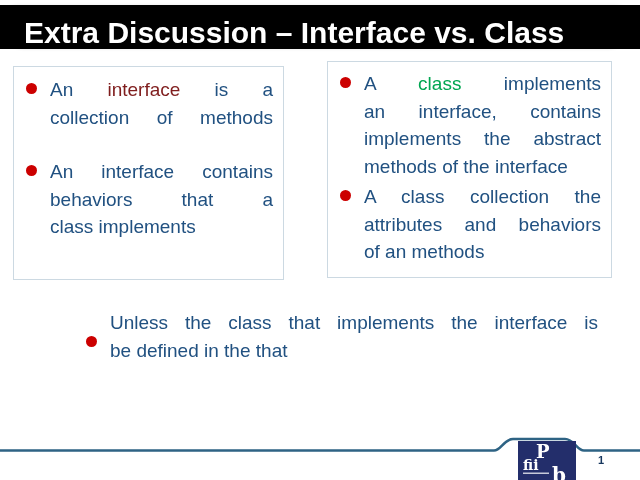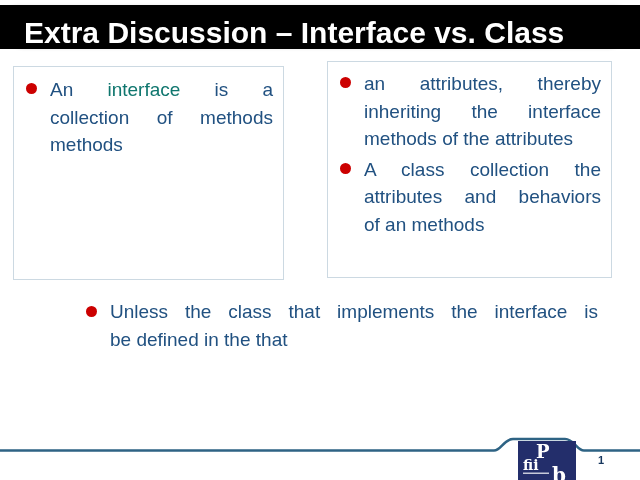--- a/index.html
+++ b/index.html
@@ -46,27 +46,27 @@
   .dot{
     flex:none;width:11px;height:11px;border-radius:50%;
     background:#cc0000;margin-top:7px;
   }
   .btext{
     flex:1;margin-left:13px;
     color:#215181;font-size:19px;line-height:27.5px;
   }
   .jline{text-align:justify;text-align-last:justify;white-space:nowrap;}
   .jline.last{text-align-last:left;}
-  .c-pink{color:#0f766e;}
+  .c-pink{color:#7f1d1d;}
   .c-green{color:#00a651;}
 
   
   .summary{
-    position:absolute;left:86px;top:298px;width:512px;
-    display:flex;align-items:flex-start;
+    position:absolute;left:86px;top:309px;width:512px;
+    display:flex;align-items:center;
   }
   .summary .dot{margin-top:8px;}
   .summary .btext{line-height:28px;}
 
   
   .footer-svg{position:absolute;left:0;top:422px;width:640px;height:58px;}
   .page-number{
     position:absolute;left:591px;top:454px;width:20px;
     color:#17375e;font-size:11px;font-weight:bold;text-align:center;
   }
@@ -80,32 +80,40 @@
   <div class="titlebar">
     <div class="title-text">Extra Discussion – Interface vs. Class</div>
   </div>
 
   <div class="tbox box-left">
     <div class="bullet">
       <span class="dot"></span>
       <div class="btext">
           <div class="jline"><span>An </span><span class="c-pink">interface</span><span> is a</span></div>
           <div class="jline"><span>collection of methods</span></div>
-          <div class="jline last"><span>methods</span></div>
+        </div>
+    </div>
+    <div class="bullet">
+      <span class="dot"></span>
+      <div class="btext">
+          <div class="jline"><span>An interface contains</span></div>
+          <div class="jline"><span>behaviors that a</span></div>
+          <div class="jline last"><span>class implements</span></div>
         </div>
     </div>
   </div>
 
   <div class="tbox box-right">
     <div class="bullet">
       <span class="dot"></span>
       <div class="btext">
-          <div class="jline"><span>an attributes, thereby</span></div>
-          <div class="jline"><span>inheriting the interface</span></div>
-          <div class="jline last"><span>methods of the attributes</span></div>
+          <div class="jline"><span>A </span><span class="c-green">class</span><span> implements</span></div>
+          <div class="jline"><span>an interface, contains</span></div>
+          <div class="jline"><span>implements the abstract</span></div>
+          <div class="jline last"><span>methods of the interface</span></div>
         </div>
     </div>
     <div class="bullet">
       <span class="dot"></span>
       <div class="btext">
           <div class="jline"><span>A class collection the</span></div>
           <div class="jline"><span>attributes and behaviors</span></div>
           <div class="jline last"><span>of an methods</span></div>
         </div>
     </div>

